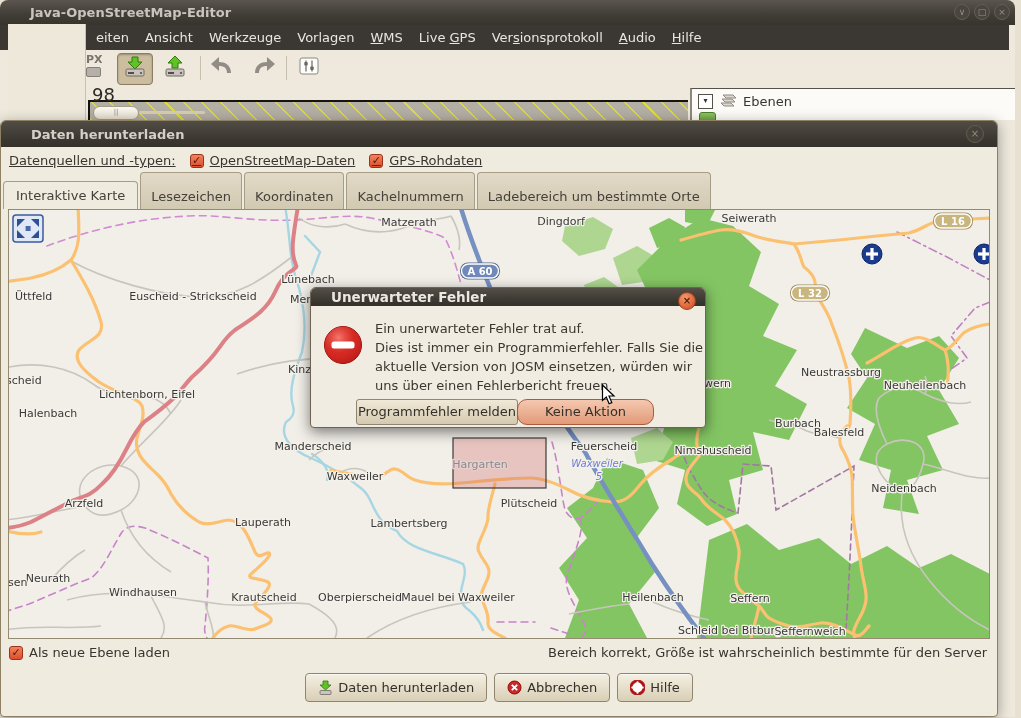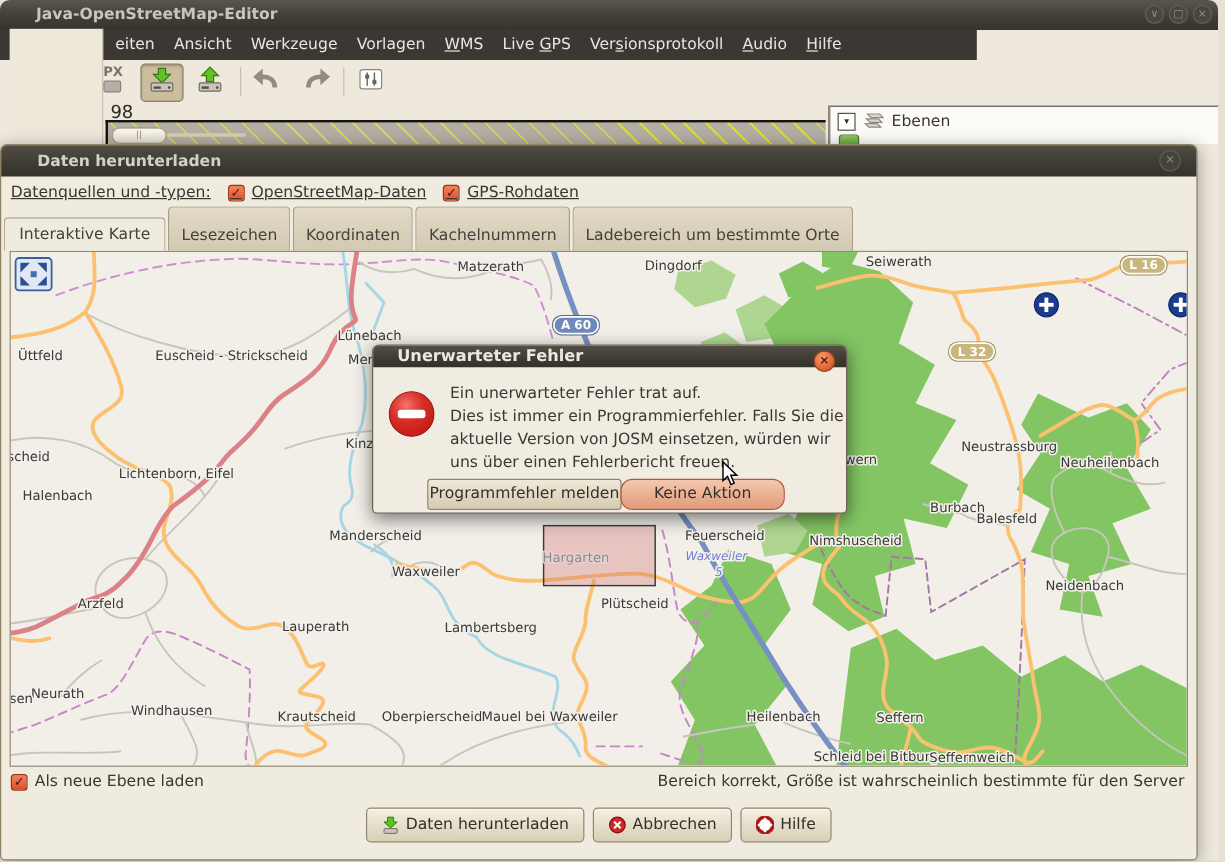--- a/index.html
+++ b/index.html
@@ -5,33 +5,33 @@
   html,body{margin:0;padding:0;}
   body{font-family:"DejaVu Sans","Liberation Sans",sans-serif;background:#d8d1c2;}
   #screen{position:relative;width:1021px;height:718px;background:#e8e1d2;overflow:hidden;}
 
   
   #main-win{position:absolute;left:0;top:0;width:1015px;height:717px;background:#eee9dc;border-radius:8px 8px 0 0;z-index:1;}
   .titlebar{position:absolute;left:0;top:0;right:0;height:25px;background:linear-gradient(#5a564e,#403c36 60%,#37342e);border-radius:8px 8px 0 0;display:flex;align-items:center;}
   .titlebar .title{margin-left:30px;font-size:13px;font-weight:bold;color:#c9c5bc;}
   .winbtns{position:absolute;right:5px;top:4px;display:flex;gap:4px;}
   .winbtn{width:16px;height:16px;border-radius:50%;background:#4a463f;border:1px solid #635f57;color:#948d82;font-size:9px;line-height:15px;text-align:center;box-sizing:border-box;}
-  #menubar{position:absolute;left:0;top:25px;width:814px;height:25px;background:#3b3833;display:flex;align-items:center;}
+  #menubar{position:absolute;left:0;top:25px;width:1009px;height:25px;background:#3b3833;display:flex;align-items:center;}
   #menu-items{display:flex;margin-left:88px;}
   .menu-item{color:#e9e6df;font-size:13px;padding:3px 8px;white-space:nowrap;}
   .menu-item .u{text-decoration:underline;}
   
   #toolbar{position:absolute;left:0;top:50px;width:100%;height:36px;background:#eee9dc;}
   .tool{position:absolute;top:3px;width:34px;height:30px;display:flex;align-items:center;justify-content:center;}
   .tool.pressed{background:#ccbd9f;border:1px solid #8a7e64;border-radius:4px;box-shadow:inset 0 1px 2px rgba(0,0,0,.25);}
   .tsep{position:absolute;top:6px;width:1px;height:24px;background:#c6bfae;}
   #px-icon{position:absolute;left:86px;top:4px;font-size:11px;font-weight:bold;color:#7a766d;line-height:11px;}
   #px-icon .disk{display:block;width:13px;height:8px;background:#b4b0a7;border:1px solid #84807a;border-radius:2px;margin-top:2px;}
   
-  #scale-num{position:absolute;left:92px;top:84px;font-size:15px;color:#2c2923;z-index:1;}
+  #scale-num{position:absolute;left:92px;top:84px;font-size:18px;color:#2c2923;z-index:1;}
   #hatch{position:absolute;left:88px;top:100px;width:600px;height:20px;background-color:#b3afa4;background-image:repeating-linear-gradient(45deg,rgba(222,220,70,.95) 0 1.5px,transparent 1.5px 13px);border-top:2px solid #15130f;border-left:2px solid #15130f;box-sizing:border-box;}
   #slider-pill{position:absolute;left:3px;top:4px;width:44px;height:12px;background:linear-gradient(#fbf9f2,#e4ddcc);border:1px solid #a49c8a;border-radius:7px;font-size:7px;color:#8a8375;text-align:center;line-height:11px;}
   #slider-track{position:absolute;left:49px;top:9px;width:66px;height:3px;background:#d9cdb0;border-radius:2px;}
   
   #layers-panel{position:absolute;left:690px;top:88px;width:325px;height:32px;background:#fcfbf7;border-top:1px solid #55524b;border-left:2px solid #8d887e;box-sizing:border-box;overflow:hidden;}
   #layers-header{display:flex;align-items:center;gap:6px;padding:3px 0 0 6px;}
   .dd-box{width:13px;height:13px;background:#fff;border:1px solid #55524b;font-size:8px;line-height:12px;text-align:center;color:#333;}
   #layers-title{font-size:13px;color:#393630;}
   #layer-row-partial{position:absolute;left:7px;top:23px;width:15px;height:10px;background:linear-gradient(#8cc463,#5e9a32);border:1px solid #4c7c28;border-radius:3px;}
 

